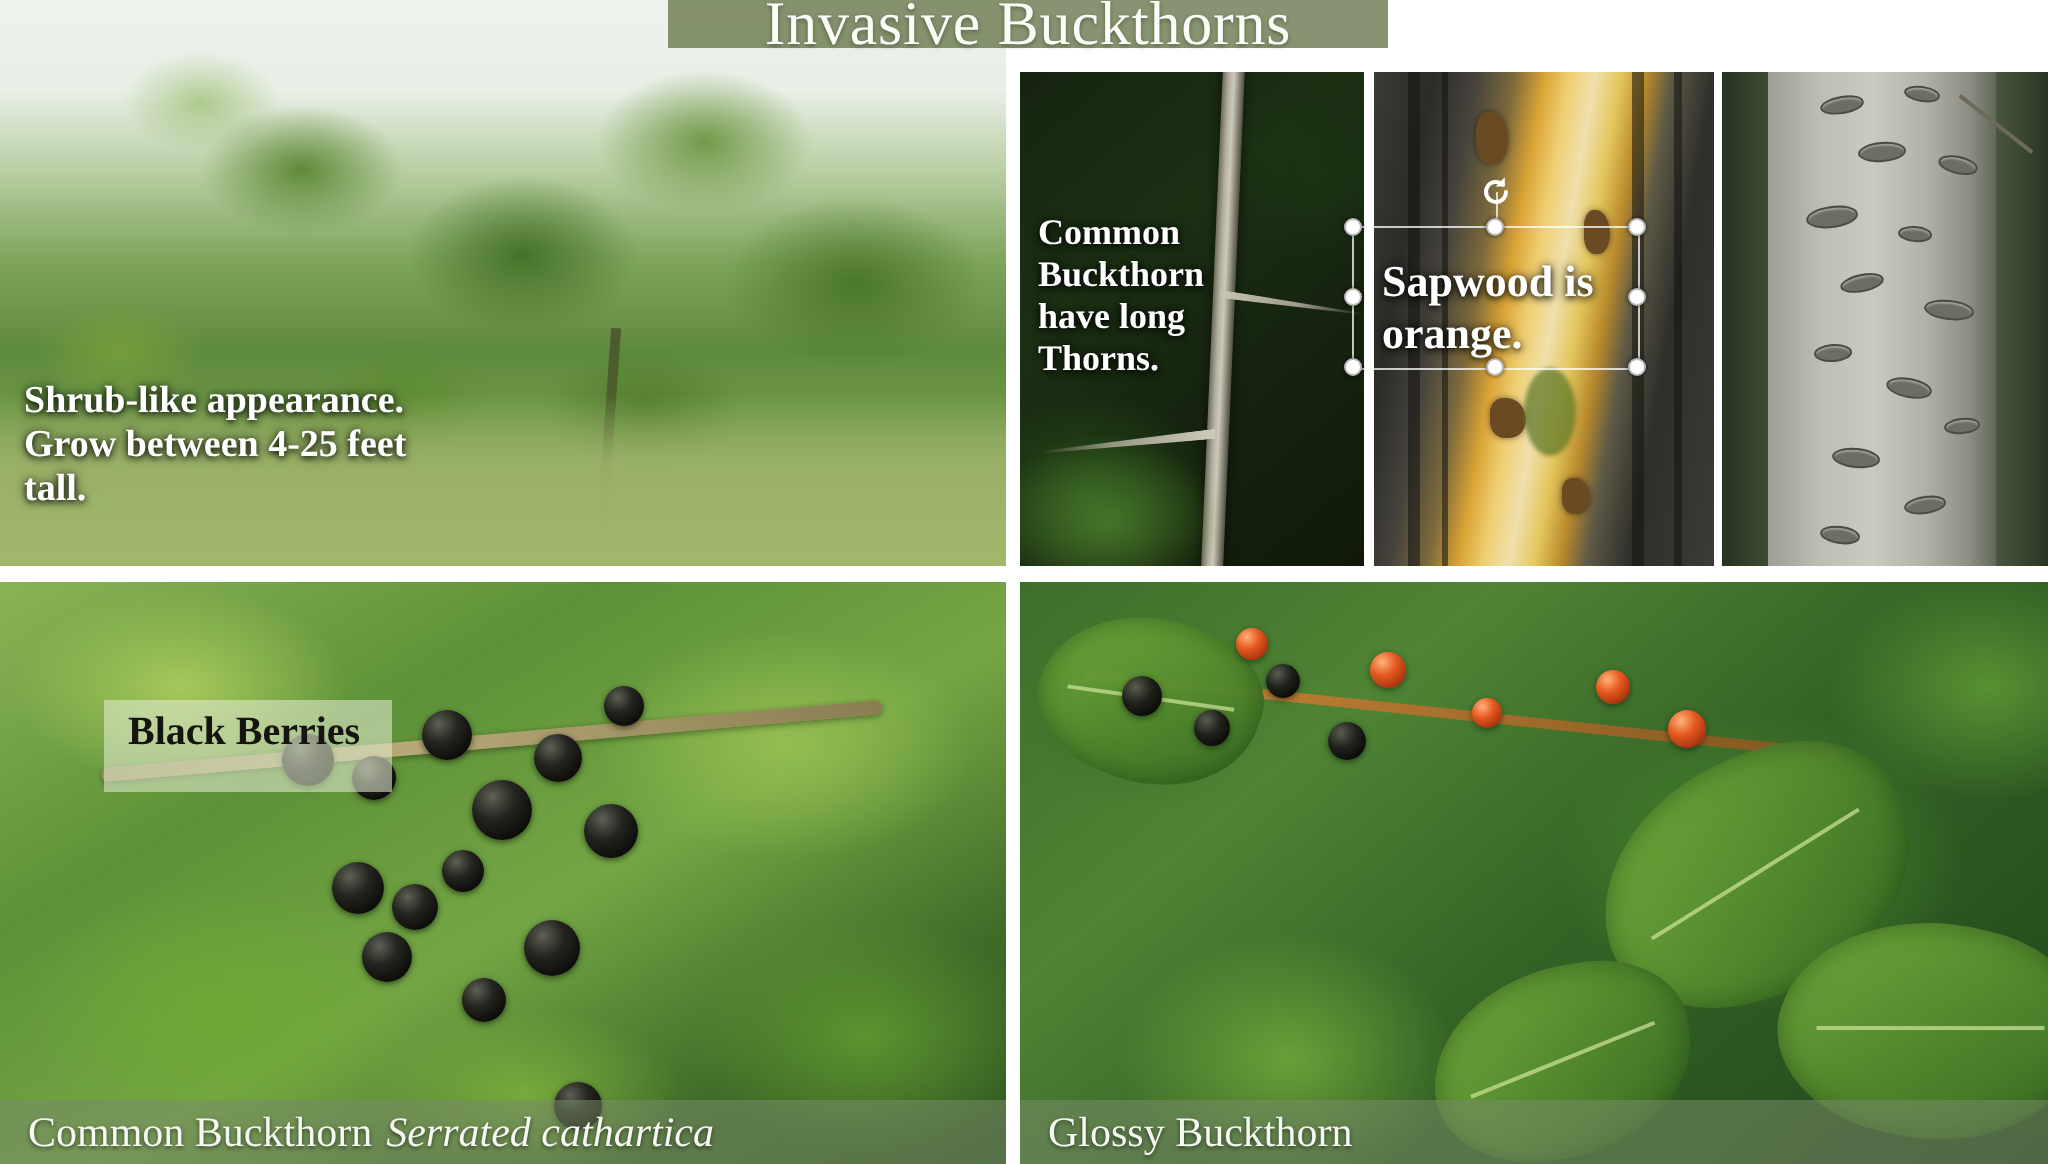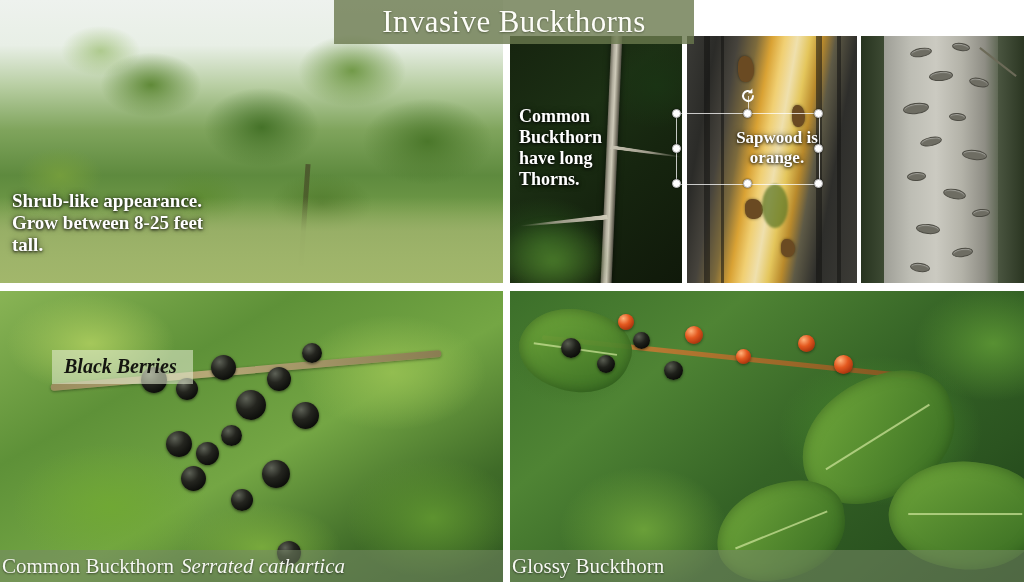--- a/index.html
+++ b/index.html
@@ -46,21 +46,21 @@
   }
   #panel-shrub .trunk {
     position: absolute; left: 60%; top: 58%; width: 5px; height: 36%;
     background: linear-gradient(to bottom, rgba(60,48,30,.55), rgba(50,40,26,.2));
     transform: rotate(4deg);
   }
 
   
   #title-band {
     position: absolute;
-    left: 334px; top: 0px; width: 360px; height: 44px;
+    left: 334px; top: 0px; width: 360px; height: 24px;
     background: rgba(106,121,78,0.80);
     display: flex; align-items: center; justify-content: center;
     z-index: 6;
   }
   #title-text {
     color: #fdfdf8;
     font-size: 31px;
     letter-spacing: .4px;
     white-space: nowrap;
     text-shadow: 0 1px 2px rgba(30,40,20,.45);
@@ -229,40 +229,39 @@
     position: absolute;
     color: #141510;
     font-weight: bold;
     line-height: 1.2;
     background: rgba(226,235,206,0.58);
     z-index: 5;
   }
 
   #txt-shrub   { left: 12px;  top: 190px; width: 220px; font-size: 19px; }
   #txt-thorn   { left: 9px;   top: 70px;  width: 112px; font-size: 18px; }
-  #txt-sapwood { left: 24px;  top: 92px;  width: 132px; font-size: 17px; text-align: center; }
+  #txt-sapwood { left: 4px;  top: 92px;  width: 132px; font-size: 22px; }
   #txt-bark    { left: 10px;  top: 55px;  width: 104px; font-size: 17px; }
 
   #txt-blackberries {
-    left: 52px; top: 350px; padding: 4px 16px 6px 12px;
+    left: 52px; top: 350px; padding: 4px 16px 18px 12px;
     font-size: 20px;
-    font-style: italic;
   }
   #txt-serrated {
     left: 199px; top: 433px; width: 296px;
     padding: 8px 10px 10px 10px;
     font-size: 20px; text-align: center;
   }
 
   
   .caption {
     position: absolute;
     bottom: 0; height: 32px;
     display: flex; align-items: center;
-    padding-left: 2px;
+    padding-left: 14px;
     color: #f6f8f2;
     font-size: 21px;
     background: rgba(120,138,104,0.55);
     text-shadow: 0 1px 2px rgba(0,0,0,.55);
     z-index: 5;
     white-space: nowrap;
   }
   #caption-common { left: 0px; width: 503px; }
   #caption-glossy { left: 0px; width: 533px; }
   .caption .sci { font-style: italic; padding-left: 7px; }
@@ -302,21 +301,21 @@
   }
 </style>
 </head>
 <body>
 
 <div id="poster">
 
   <div class="panel" id="panel-shrub">
     <div class="trunk"></div>
     <div class="ground"></div>
-    <div class="callout-light" id="txt-shrub">Shrub-like appearance. Grow between 8-25 feet tall.</div>
+    <div class="callout-light" id="txt-shrub">Shrub-like appearance. Grow between 4-25 feet tall.</div>
   </div>
 
   <div id="title-band">
     <div id="title-text">Invasive Buckthorns</div>
   </div>
 
   <div class="panel" id="panel-thorn">
     <div class="branch"></div>
     <div class="thorn-a"></div>
     <div class="thorn-b"></div>

